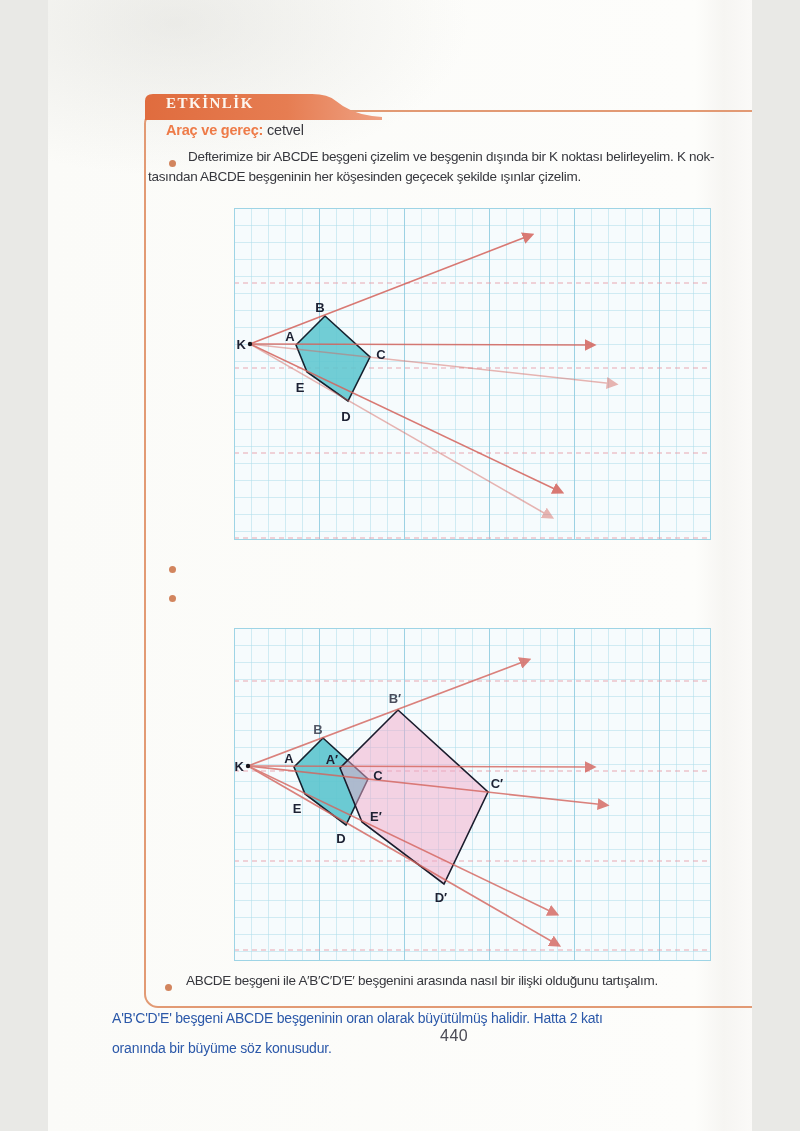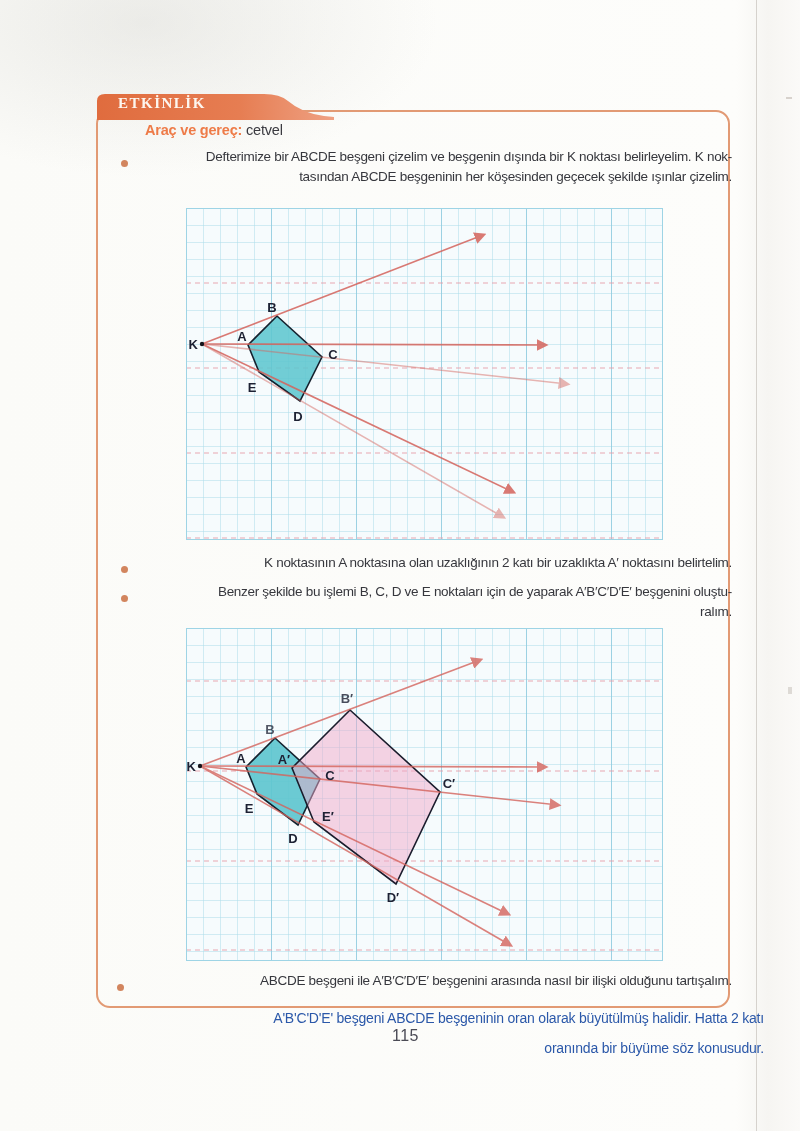--- a/index.html
+++ b/index.html
@@ -1,42 +1,42 @@
 <!DOCTYPE html>
 <html><head>
 <meta charset="utf-8">
 <style>
   html,body{margin:0;padding:0;background:#e9e9e6;}
   .page{
-    position:relative;width:800px;height:1131px;margin:0 auto;
+    position:relative;width:704px;height:1131px;margin:0 auto;
     background:
       radial-gradient(ellipse 420px 220px at 18% 2%, rgba(205,205,200,.35), rgba(0,0,0,0) 70%),
       linear-gradient(90deg,#fbfbf8 0%,#fdfdfb 92%,#f6f5f2 96%,#fbfaf8 100%);
     font-family:"Liberation Sans","DejaVu Sans",sans-serif;
-    color:#33343a;overflow:hidden;text-align:right;
+    color:#33343a;overflow:hidden;
   }
   .crease{position:absolute;top:0;left:756px;width:1px;height:100%;
     background:rgba(150,140,132,.35);}
   .mark{position:absolute;background:#b5aca4;}
 
   
   .activity-box{
     position:absolute;left:96px;top:110px;width:630px;height:894px;
     border:2px solid #e29a74;border-radius:14px;background:transparent;
   }
   .badge{position:absolute;left:96px;top:91px;width:238px;height:29px;}
   .badge svg{position:absolute;left:0;top:0;}
   .badge-label{
     position:absolute;left:22px;top:4px;
     font-family:"Liberation Serif","DejaVu Serif",serif;
     font-weight:bold;font-size:15px;letter-spacing:1.5px;color:#fdf6ef;
   }
 
   .materials{position:absolute;left:118px;top:122px;font-size:14.5px;letter-spacing:-.2px;}
-  .materials .lbl{color:#ee7b48;font-weight:bold;margin-left:27px;}
+  .materials .lbl{color:#ee7b48;font-weight:bold;}
   .materials .val{color:#3a3a40;margin-top:39px;}
 
   p.bullet-para{
     position:absolute;margin:0;white-space:pre-wrap;
     font-size:13.5px;letter-spacing:-.3px;line-height:20px;
     color:#36373d;width:632px;
   }
   p.bullet-para .txt{display:inline;}
   .dot{
     position:absolute;width:7px;height:7px;border-radius:50%;
@@ -130,25 +130,22 @@
         <text x="56" y="133" text-anchor="middle">A</text>
         <text x="86" y="104" text-anchor="middle">B</text>
         <text x="147" y="151" text-anchor="middle">C</text>
         <text x="112" y="213" text-anchor="middle">D</text>
         <text x="66" y="184" text-anchor="middle">E</text>
       </g>
     </svg>
   </div>
 
   <span class="dot" style="left:121px;top:566px;"></span>
-  <p class="bullet-para" style="left:100px;top:553px;text-indent:40px;"><span class="txt">K noktasının A noktasına olan uzaklığının 2 katı bir uzaklıkta A′ noktasını belirtelim.</span></p>
 
   <span class="dot" style="left:121px;top:595px;"></span>
-  <p class="bullet-para" style="left:100px;top:582px;text-indent:40px;"><span class="txt">Benzer şekilde bu işlemi B, C, D ve E noktaları için de yaparak A′B′C′D′E′ beşgenini oluştu-
-ralım.</span></p>
 
   <div class="diagram" style="top:628px;">
     <svg width="477" height="333" viewBox="0 0 477 333">
       <defs>
         <pattern id="cells2" width="17" height="17" patternUnits="userSpaceOnUse">
           <path d="M17 0 H0 V17" fill="none" stroke="#a9dcea" stroke-width="1"></path>
         </pattern>
         <pattern id="vheavy2" width="85" height="333" patternUnits="userSpaceOnUse">
           <path d="M0.5 0 V333" fill="none" stroke="#8fcadf" stroke-width="1" opacity="0.8"></path>
         </pattern>
@@ -194,15 +191,15 @@
       </g>
     </svg>
   </div>
 
   <span class="dot" style="left:117px;top:984px;"></span>
   <p class="bullet-para" style="left:100px;top:971px;text-indent:38px;"><span class="txt">ABCDE beşgeni ile A′B′C′D′E′ beşgenini arasında nasıl bir ilişki olduğunu tartışalım.</span></p>
 
   <p class="answer">A'B'C'D'E' beşgeni ABCDE beşgeninin oran olarak büyütülmüş halidir. Hatta 2 katı
 oranında bir büyüme söz konusudur.</p>
 
-  <div class="page-number">115</div>
+  <div class="page-number">440</div>
 
 </div>
 
 </body></html>

